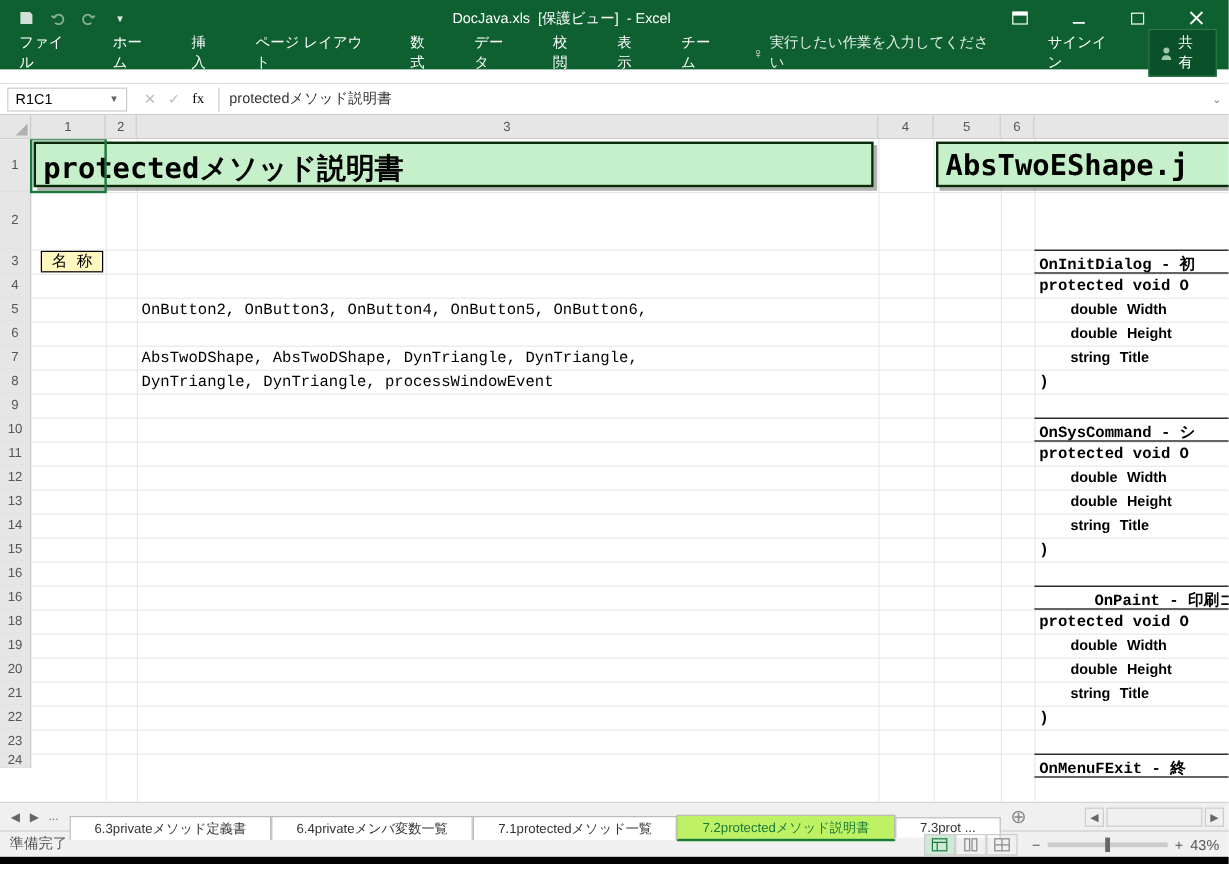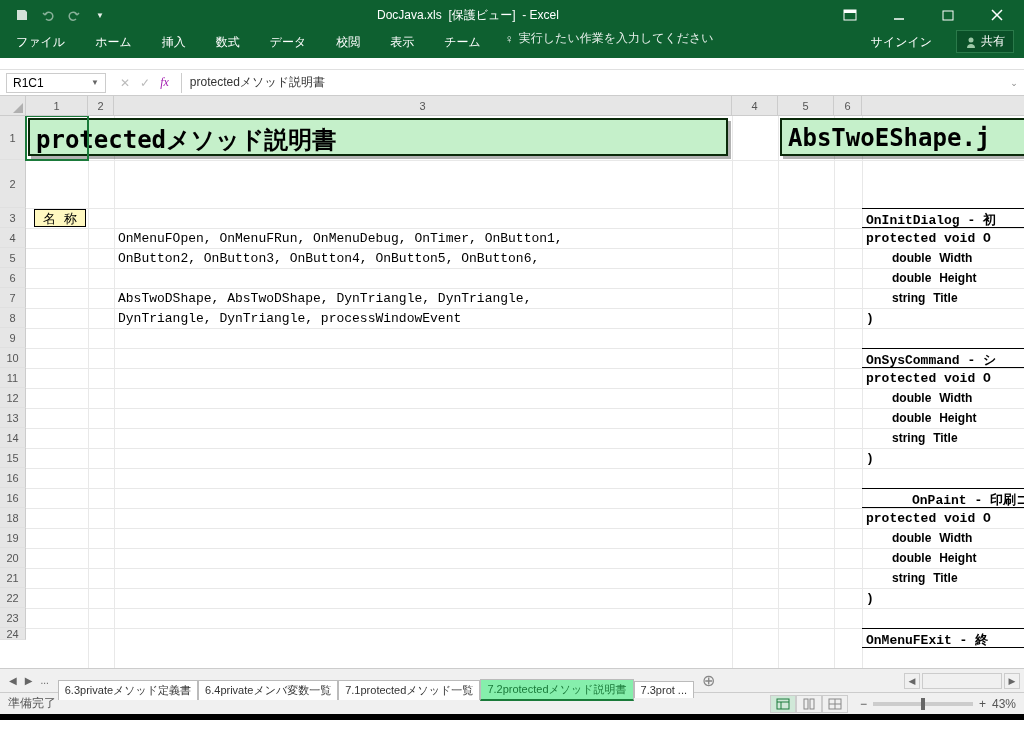--- a/index.html
+++ b/index.html
@@ -3,31 +3,31 @@
 <meta charset="utf-8">
 <style>
 *{margin:0;padding:0;box-sizing:border-box;font-family:"Segoe UI","Meiryo UI",sans-serif;font-size:12px}
 body{background:#fff;overflow:hidden;width:1024px;height:736px}
 .titlebar{background:#0e6030;height:30px;display:flex;align-items:center;color:#fff;padding:0 5px}
 .titlebar .qat{display:flex;align-items:center;gap:8px;padding-left:8px}
 .titlebar .qat .icon{width:18px;height:18px;display:flex;align-items:center;justify-content:center;opacity:.9;color:#fff}
 .titlebar .title{flex:1;text-align:center;font-size:12px}
 .titlebar .winctl{display:flex;gap:4px}
 .titlebar .winctl .btn{width:45px;height:30px;display:flex;align-items:center;justify-content:center;color:#fff}
-.ribbon-tabs{background:#0e6030;height:28px;display:flex;align-items:flex-start;color:#fff;padding:0 10px;gap:18px;font-size:12px}
+.ribbon-tabs{background:#0e6030;height:28px;display:flex;align-items:center;color:#fff;padding:0 10px;gap:18px;font-size:12px}
 .ribbon-tabs .tab{padding:4px 6px;cursor:pointer}
 .ribbon-tabs .spacer{flex:1}
 .ribbon-tabs .tell{display:flex;align-items:center;gap:5px;opacity:.9}
 .ribbon-tabs .signin{margin-left:auto}
 .ribbon-tabs .share{background:#0a5028;border:1px solid #2a7a4a;padding:2px 8px;display:flex;align-items:center;gap:4px}
 .fbbar{background:#fff;border-bottom:1px solid #ccc;height:26px;display:flex;align-items:center}
 .namebox{width:100px;border:1px solid #ccc;margin:2px 2px 2px 6px;height:20px;display:flex;align-items:center;padding:0 6px;background:#fff}
 .namebox span.dd{margin-left:auto;color:#666;font-size:8px}
 .fbbar .fbicons{display:flex;align-items:center;gap:10px;padding:0 12px;color:#888}
-.fbbar .fx{font-style:italic;font-family:serif;color:#a21caf}
+.fbbar .fx{font-family:serif;color:#000000}
 .formula{flex:1;border-left:1px solid #ccc;height:20px;display:flex;align-items:center;padding:0 8px;color:#333}
 .fbbar .expand{width:20px;text-align:center;color:#888;font-size:9px}
 .colhdr{background:#e6e6e6;border-bottom:1px solid #ccc;height:20px;display:flex}
 .rowhdr-gap{width:26px;border-right:1px solid #ccc;background:#e6e6e6;position:relative}
 .rowhdr-gap::after{content:"";position:absolute;right:2px;bottom:2px;border-bottom:10px solid #b0b0b0;border-left:10px solid transparent}
 .colcell{border-right:1px solid #ccc;text-align:center;color:#555;line-height:20px;font-size:11px}
 .grid{position:relative;height:552px;overflow:hidden;background:#fff}
 .rows{position:absolute;left:0;top:0;width:26px}
 .rowcell{height:20px;border-bottom:1px solid #e0e0e0;border-right:1px solid #ccc;background:#e6e6e6;text-align:center;color:#555;font-size:11px;line-height:20px}
 .rowcell.tall{height:44px;line-height:44px}
@@ -36,22 +36,22 @@
 .gridlines-h{position:absolute;left:0;right:0;border-bottom:1px solid #e8e8e8}
 .ghead{position:absolute;background:#c5f0ca;border:2px solid #0a2a0a;font-family:"MS Gothic",monospace;font-size:24px;font-weight:bold;padding:4px 6px;white-space:nowrap;overflow:hidden;box-shadow:3px 3px 0 rgba(0,0,0,.3)}
 .lblcell{position:absolute;background:#fff8c0;border:1px solid #000;font-family:"MS Gothic",monospace;font-size:13px;text-align:center;line-height:18px}
 .mono{position:absolute;font-family:"MS Gothic","Courier New",monospace;font-size:13px;white-space:nowrap;color:#000}
 .mono.bold{font-weight:bold}
 .cursorcell{position:absolute;border:2px solid #1a7a3a;pointer-events:none}
 .sidebox{position:absolute;border:1px solid #000}
 .tabs{height:24px;background:#f0f0f0;border-top:1px solid #ccc;display:flex;align-items:center}
 .tabs .nav{display:flex;gap:2px;padding:0 6px;color:#666}
 .tabs .nav span{padding:0 3px;cursor:pointer;font-size:10px}
-.tabs .sheettab{border:1px solid #bbb;border-bottom:none;background:#fff;padding:2px 6px;font-size:11px;color:#333;cursor:pointer;margin-top:18px}
-.tabs .sheettab.active{background:#86efac;color:#1a7a3a;border-bottom:2px solid #1a7a3a;font-weight:500}
+.tabs .sheettab{border:1px solid #bbb;border-bottom:none;background:#fff;padding:2px 20px;font-size:11px;color:#333;cursor:pointer;margin-top:18px}
+.tabs .sheettab.active{background:#bef264;color:#1a7a3a;border-bottom:2px solid #1a7a3a;font-weight:500}
 .tabs .add{padding:0 8px;color:#888;font-size:16px;cursor:pointer}
 .tabs .hscroll{margin-left:auto;display:flex;align-items:center;gap:2px;padding-right:4px}
 .tabs .hscroll .arrow{width:16px;height:16px;border:1px solid #ccc;background:#f0f0f0;text-align:center;line-height:14px;font-size:9px;color:#666}
 .tabs .hscroll .track{width:80px;height:16px;border:1px solid #ccc;background:#f0f0f0}
 .status{height:22px;background:#f0f0f0;border-top:1px solid #ccc;display:flex;align-items:center;padding:0 8px;color:#555;font-size:11px}
 .status .views{margin-left:auto;display:flex;gap:0}
 .status .views .v{width:26px;height:18px;border:1px solid #ccc;display:flex;align-items:center;justify-content:center;color:#888}
 .status .views .v.active{background:#d0e8d8;color:#1a7a3a}
 .status .zoom{display:flex;align-items:center;gap:6px;margin-left:12px}
 .status .zoom .track{width:100px;height:4px;background:#ccc;position:relative}
@@ -108,20 +108,21 @@
           <path d="M1 1l10 10M11 1L1 11" stroke="#fff" stroke-width="1.5"></path>
         </svg>
       </div>
   </div>
 </div>
 
 <div class="ribbon-tabs">
   <div class="tab">ファイル</div>
   <div class="tab">ホーム</div>
   <div class="tab">挿入</div>
+  <div class="tab">ページ レイアウト</div>
   <div class="tab">数式</div>
   <div class="tab">データ</div>
   <div class="tab">校閲</div>
   <div class="tab">表示</div>
   <div class="tab">チーム</div>
   <div class="tell">
     <span>♀</span>
     <span>実行したい作業を入力してください</span>
   </div>
   <div class="spacer"></div>
@@ -227,21 +228,20 @@
     <div class="gridlines-h" style="top:512px"></div>
 
     <div class="ghead" style="left:2px;top:2px;width:700px;height:38px">protectedメソッド説明書</div>
 
     <div class="ghead" style="left:754px;top:2px;width:260px;height:38px">AbsTwoEShape.j</div>
 
     <div class="cursorcell" style="left:-1px;top:-1px;width:64px;height:46px"></div>
 
     <div class="lblcell" style="left:8px;top:93px;width:52px;height:18px">名 称</div>
 
-    <div class="mono" style="left:92px;top:115px">OnMenuFOpen, OnMenuFRun, OnMenuDebug, OnTimer, OnButton1,</div>
     <div class="mono" style="left:92px;top:135px">OnButton2, OnButton3, OnButton4, OnButton5, OnButton6,</div>
     <div class="mono" style="left:92px;top:195px">DynTriangle, DynTriangle, processWindowEvent</div>
     <div class="mono" style="left:92px;top:175px">AbsTwoDShape, AbsTwoDShape, DynTriangle, DynTriangle,</div>
 
     <div class="sidebox" style="left:836px;top:92px;right:0;height:20px;border-width:1px 0"></div>
     <div class="mono bold" style="left:840px;top:95px">OnInitDialog - 初</div>
     <div class="mono bold" style="left:840px;top:115px">protected void O</div>
     <div class="mono bold" style="left:866px;top:135px"><span>double</span> <span class="ital">Width</span></div>
     <div class="mono bold" style="left:866px;top:155px"><span>double</span> <span class="ital">Height</span></div>
     <div class="mono bold" style="left:866px;top:175px"><span>string</span> <span class="ital">Title</span></div>

